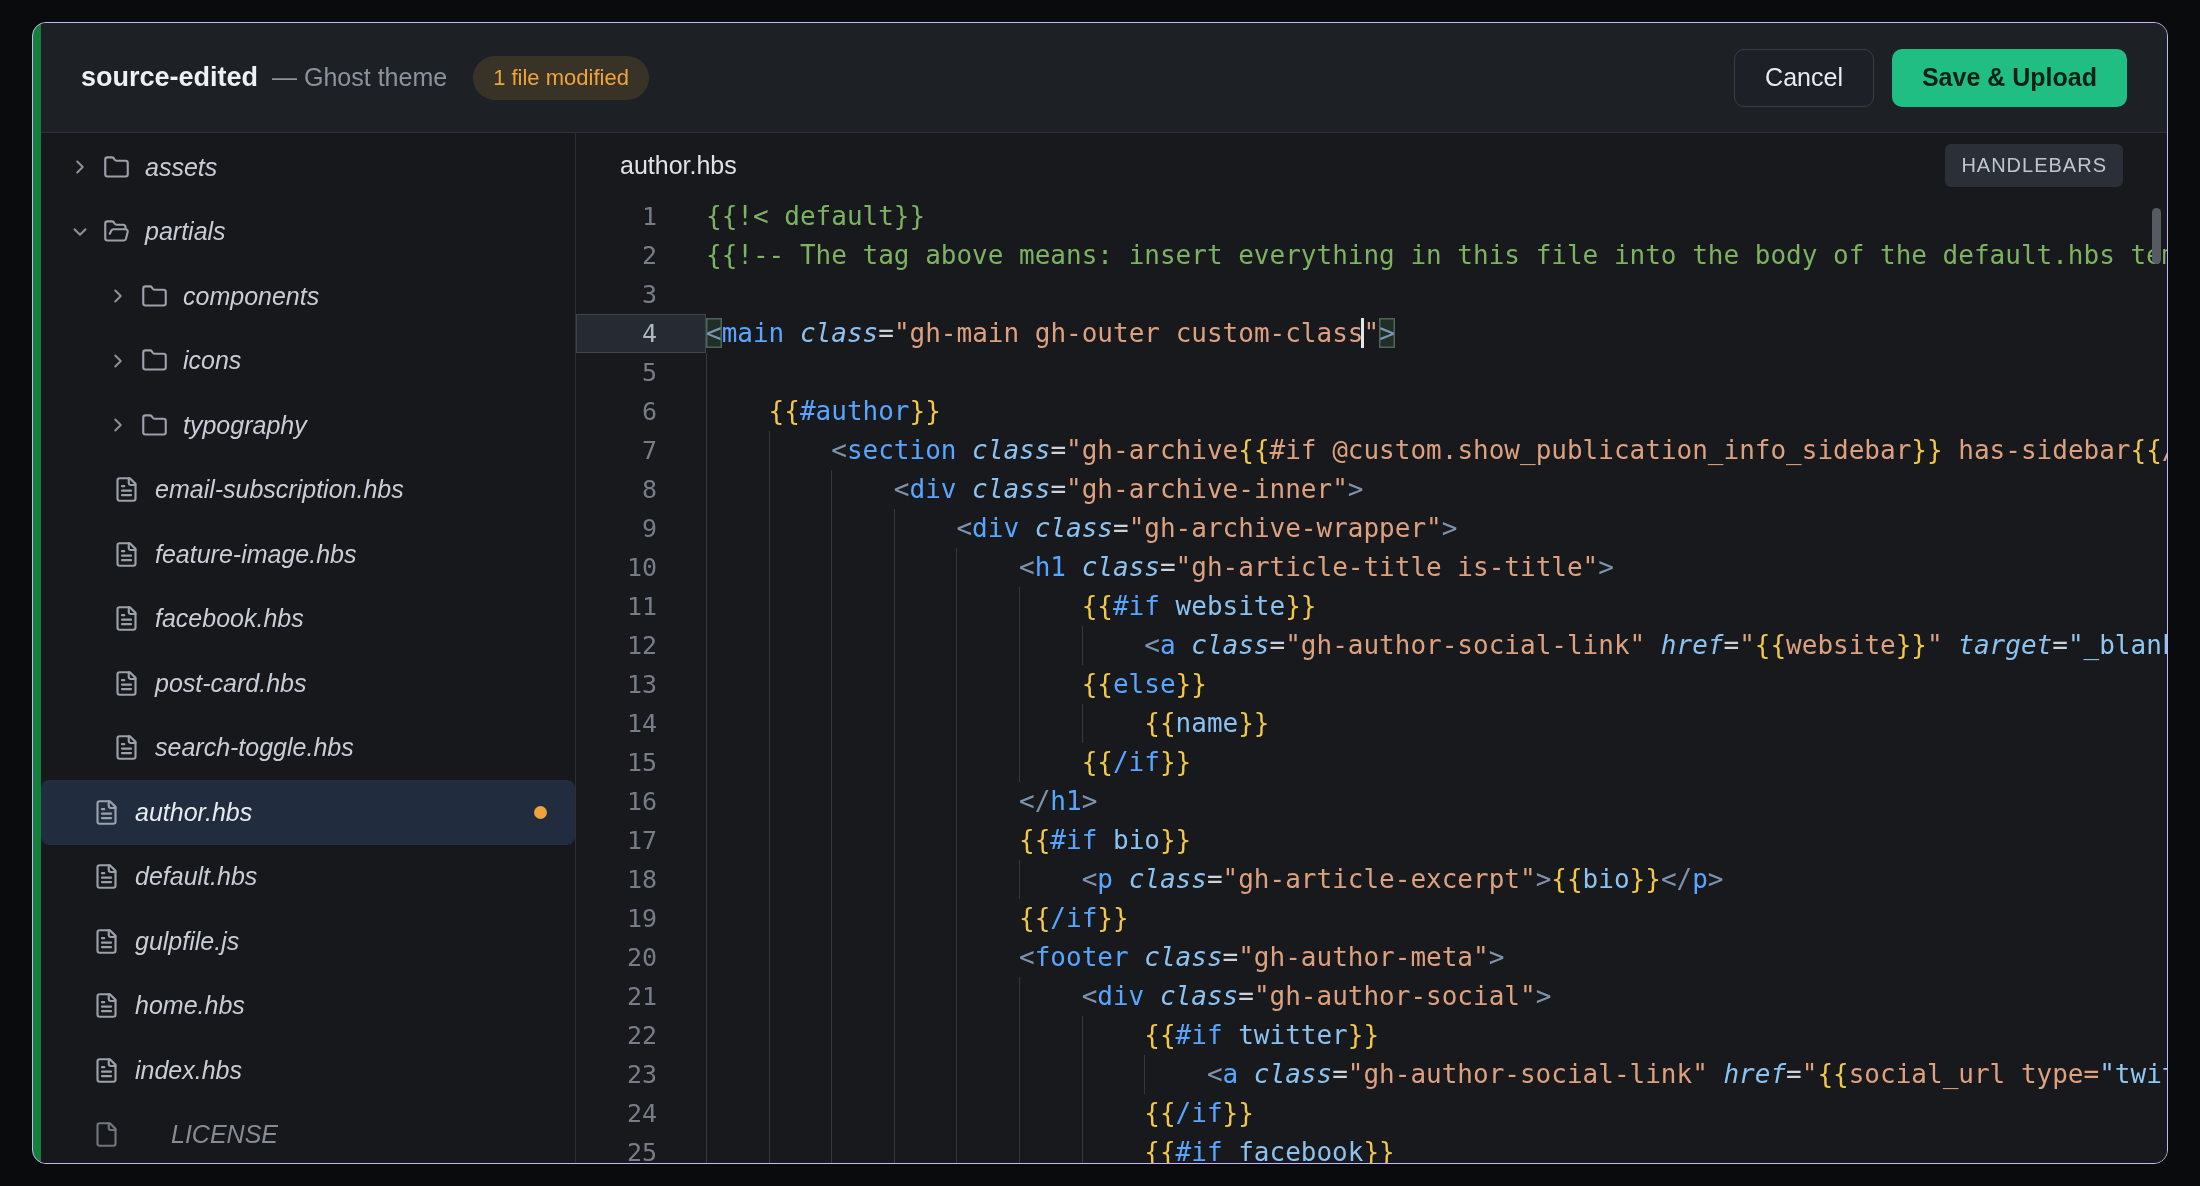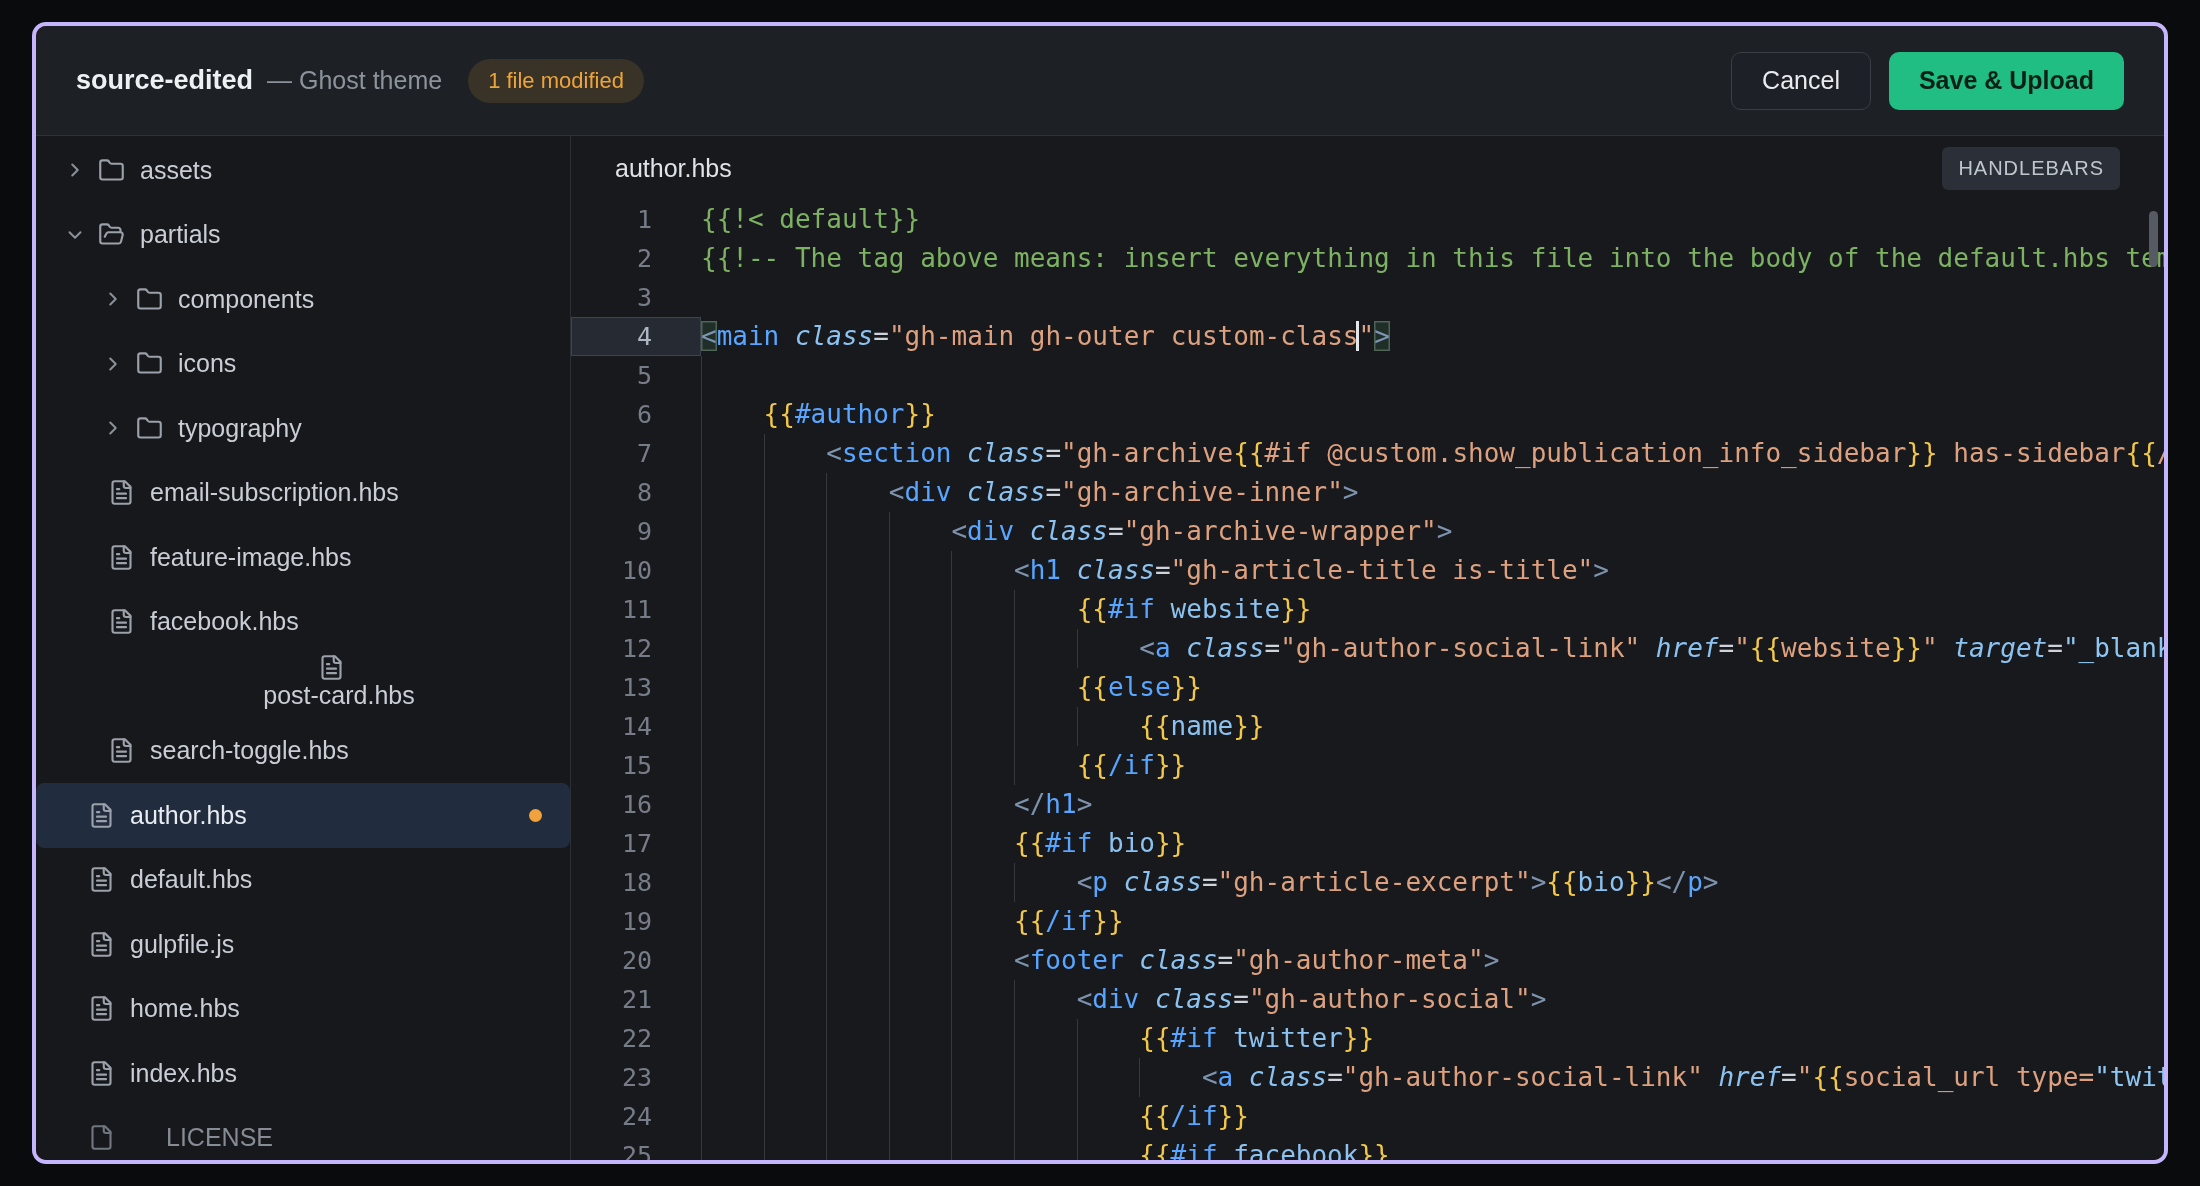--- a/index.html
+++ b/index.html
@@ -1,36 +1,36 @@
 <!DOCTYPE html>
 <html><head>
 <meta charset="utf-8">
 <style>
   html,body{margin:0;padding:0;background:#0a0b0d;width:2200px;height:1186px;overflow:hidden;
     font-family:"Liberation Sans",sans-serif;-webkit-font-smoothing:antialiased;}
-  .modal{position:absolute;left:32px;top:22px;width:2136px;height:1142px;background:#7f1d1d;
-    border:4px solid #c4b5fd;border-radius:14px;overflow:hidden;box-sizing:border-box;}
+  .modal{position:absolute;left:32px;top:22px;width:2136px;height:1142px;background:#15803d;
+    border:1px solid #c4b5fd;border-radius:14px;overflow:hidden;box-sizing:border-box;padding-left:8px;}
   
   .hdr{height:110px;background:#1d2025;border-bottom:1px solid #2e3136;display:flex;align-items:center;
     padding:0 40px;box-sizing:border-box;}
   .hdr-title{font-size:27px;font-weight:700;color:#eef1f4;}
   .hdr-sub{font-size:25px;color:#8d939c;margin-left:14px;}
   .hdr-badge{margin-left:26px;font-size:22px;color:#eda43b;background:rgba(237,164,59,0.14);
     padding:9px 20px;border-radius:999px;}
   .hdr-spacer{flex:1;}
   .btn{font-size:25px;border-radius:10px;padding:0 30px;height:58px;display:flex;align-items:center;
     cursor:pointer;box-sizing:border-box;}
   .btn-cancel{color:#e9ebee;border:1px solid #3a3f47;background:#1d2026;margin-right:18px;}
   .btn-save{color:#0c2017;background:#20be82;font-weight:600;}
   
   .body{display:flex;height:1030px;}
   .sidebar{width:535px;flex-shrink:0;border-right:1px solid #2c2f35;overflow:hidden;padding-top:2px;
     box-sizing:border-box;background:#17181c;}
   .tree-row{height:64.5px;display:flex;align-items:center;color:#c9ced6;font-size:25px;box-sizing:border-box;
-    position:relative;cursor:pointer;}
+    position:relative;cursor:pointer;font-style:italic;}
   .tree-row.selected{background:#212c3f;border-radius:8px;color:#e8ecf1;}
   .tree-row.muted{color:#868c95;gap:36px;}
   .tree-row .chev{width:22px;height:22px;margin-right:12px;color:#8b919a;flex-shrink:0;display:flex;align-items:center;}
   .tree-row .ticon{width:27px;height:27px;margin-right:15px;color:#9ba1aa;flex-shrink:0;display:flex;align-items:center;}
   .tree-row.muted .ticon{color:#70767f;}
   .tree-row .dot{position:absolute;right:28px;top:50%;margin-top:-6.5px;width:13px;height:13px;border-radius:50%;
     background:#f0a23c;}
   
   .editor{flex:1;display:flex;flex-direction:column;background:#18191d;position:relative;overflow:hidden;}
   .ed-hdr{height:64px;flex-shrink:0;display:flex;align-items:center;padding:0 44px;box-sizing:border-box;}
@@ -162,21 +162,21 @@
             <svg width="27" height="27" viewBox="0 0 24 24" fill="none" stroke="currentColor" stroke-width="1.9" stroke-linecap="round" stroke-linejoin="round">
               <path d="M15 2H6a2 2 0 0 0-2 2v16a2 2 0 0 0 2 2h12a2 2 0 0 0 2-2V7Z"></path>
               <path d="M14 2v4a2 2 0 0 0 2 2h4"></path>
               <path d="M16 13H8"></path>
               <path d="M16 17H8"></path>
               <path d="M10 9H8"></path>
             </svg>
           </span>
           <span>facebook.hbs</span>
         </div>
-        <div class="tree-row" style="padding-left: 72px; flex-direction: column;">
+        <div class="tree-row" style="padding-left: 72px;">
           <span class="ticon">
             <svg width="27" height="27" viewBox="0 0 24 24" fill="none" stroke="currentColor" stroke-width="1.9" stroke-linecap="round" stroke-linejoin="round">
               <path d="M15 2H6a2 2 0 0 0-2 2v16a2 2 0 0 0 2 2h12a2 2 0 0 0 2-2V7Z"></path>
               <path d="M14 2v4a2 2 0 0 0 2 2h4"></path>
               <path d="M16 13H8"></path>
               <path d="M16 17H8"></path>
               <path d="M10 9H8"></path>
             </svg>
           </span>
           <span>post-card.hbs</span>

